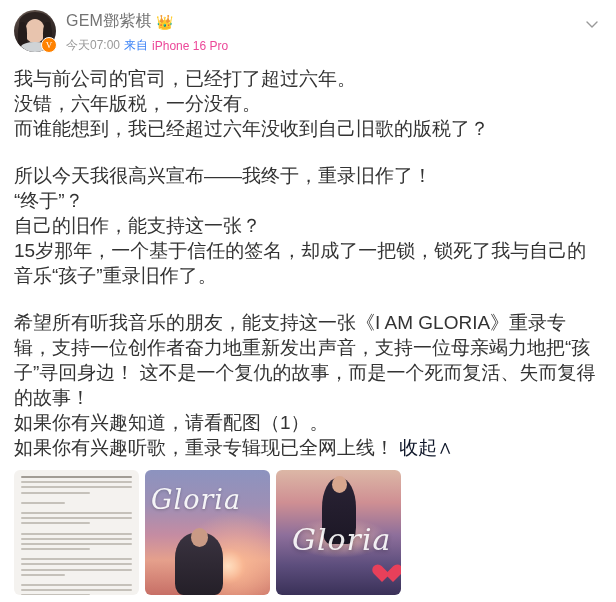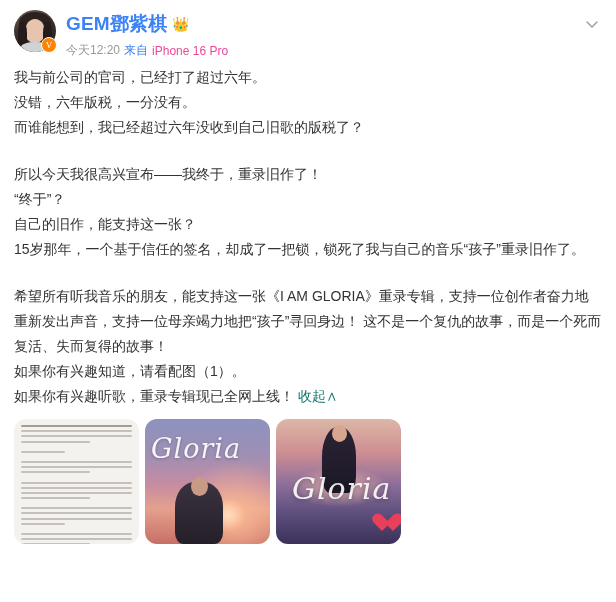--- a/index.html
+++ b/index.html
@@ -105,23 +105,23 @@
     flex: 1;
     min-width: 0;
     padding-top: 1px;
   }
   .name-row {
     display: flex;
     align-items: center;
     gap: 5px;
   }
   .username {
-    font-size: 19px;
-    font-weight: bold;
-    color: #3b82f6;
+    font-size: 16px;
+    font-weight: normal;
+    color: #737373;
     letter-spacing: .2px;
   }
   .crown-icon {
     font-size: 14px;
     line-height: 1;
   }
   .meta-row {
     margin-top: 5px;
     font-size: 12px;
     color: #999999;
@@ -142,46 +142,46 @@
     position: absolute;
     right: 0;
     top: 4px;
     width: 20px;
     height: 20px;
     color: #999999;
   }
   .more-btn svg { display: block; }
 
   .content {
-    margin-top: 6px;
-    font-size: 14px;
+    margin-top: 12px;
+    font-size: 19px;
     line-height: 25px;
     color: #333333;
     word-break: break-all;
   }
   .content p {
     margin: 0;
   }
   .content p.gap {
     margin-top: 22px;
   }
   .collapse-link {
-    color: #0f766e;
+    color: #0f172a;
     cursor: pointer;
     white-space: nowrap;
   }
   .images {
     margin-top: 10px;
     display: flex;
     gap: 6px;
   }
   .img-card {
     width: 125px;
     height: 125px;
-    border-radius: 12px;
+    border-radius: 6px;
     overflow: hidden;
     position: relative;
   }
   
   .img-doc {
     background: #f4f2ef;
     padding: 6px 7px;
     box-sizing: border-box;
   }
   .img-doc .line {
@@ -319,21 +319,21 @@
       </div>
       <div class="verify-badge">V</div>
     </div>
 
     <div class="head-main">
       <div class="name-row">
         <span class="username">GEM鄧紫棋</span>
         <span class="crown-icon">👑</span>
       </div>
       <div class="meta-row">
-        <span class="meta-time">今天12:20</span>
+        <span class="meta-time">今天07:00</span>
         <span class="meta-source">来自</span>
         <span class="meta-device">iPhone 16 Pro</span>
       </div>
     </div>
 
     <div class="more-btn">
       <svg width="20" height="20" viewBox="0 0 20 20" aria-hidden="true">
         <path d="M5 8 L10 13 L15 8" fill="none" stroke="#999999" stroke-width="1.4" stroke-linecap="round" stroke-linejoin="round"></path>
       </svg>
     </div>

